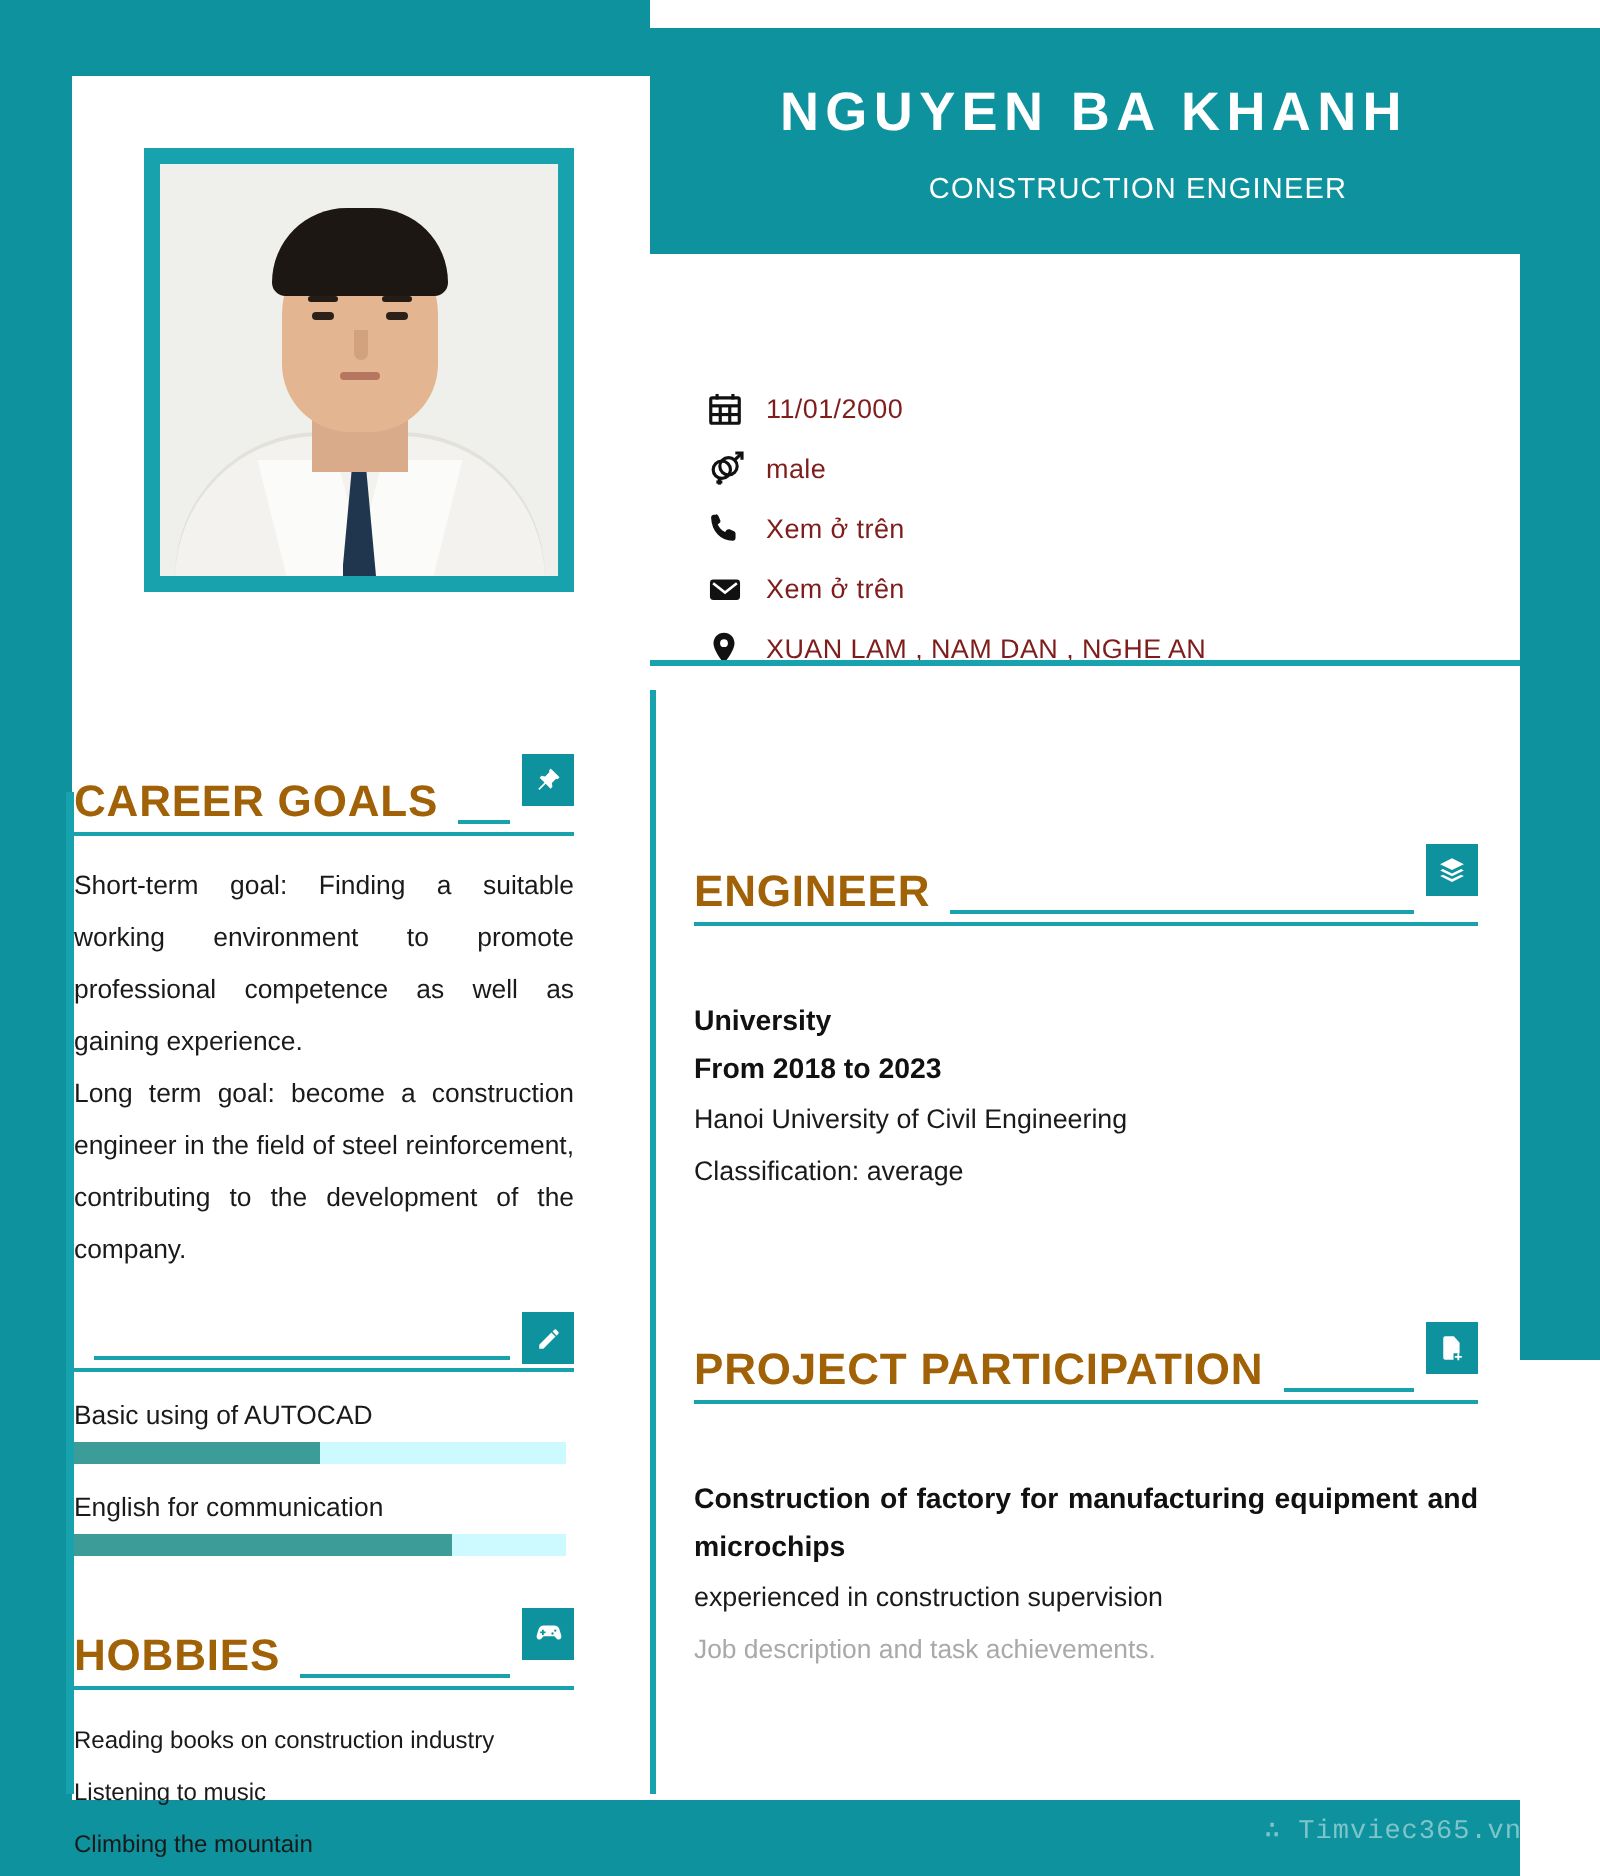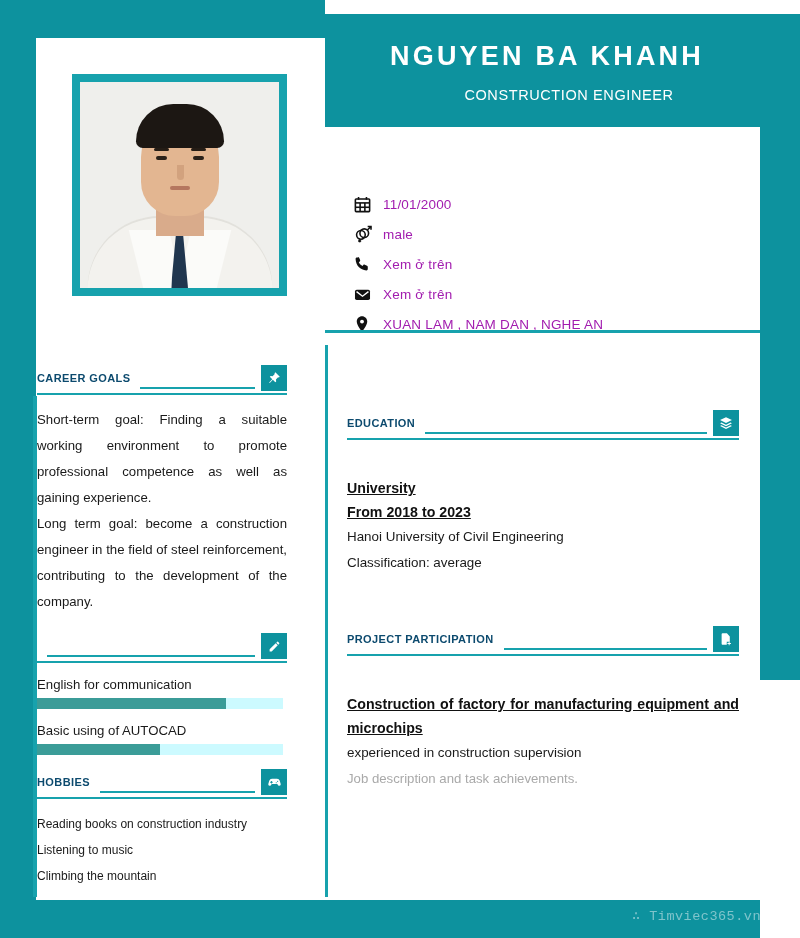--- a/index.html
+++ b/index.html
@@ -172,42 +172,43 @@
   .contact-ic {
     width: 30px;
     flex: 0 0 30px;
     display: flex;
     align-items: center;
     justify-content: flex-start;
     color: #111111;
   }
   .contact-tx {
     font-size: 13.5px;
-    color: #a21caf;
+    color: #7f1d1d;
     letter-spacing: .2px;
   }
   .contact-underline {
     position: absolute;
     left: 325px; top: 330px;
     width: 435px; height: 3px;
     background: #17a2ad;
   }
 
   
   .sec-head {
     position: relative;
     display: flex;
     align-items: center;
   }
   .sec-title {
-    font-size: 11px;
+    font-size: 22px;
     font-weight: bold;
-    color: #0c4a6e;
+    color: #a16207;
     letter-spacing: .4px;
     white-space: nowrap;
+    margin-top: 23px;
   }
   .sec-rule {
     flex: 1 1 auto;
     height: 2px;
     background: #17a2ad;
     margin-left: 10px;
     align-self: flex-end;
     margin-bottom: 2px;
   }
   .sec-badge {
@@ -278,21 +279,20 @@
     left: 347px; top: 410px;
     width: 392px;
   }
   .entry { margin-top: 36px; }
   .entry-title {
     font-size: 14.2px;
     font-weight: bold;
     color: #111111;
     line-height: 24px;
     text-align: justify;
-    text-decoration: underline;
   }
   .entry-line {
     font-size: 13.4px;
     color: #1a1a1a;
     line-height: 26px;
   }
   .entry-muted {
     font-size: 13.2px;
     color: #a9a9a9;
     line-height: 26px;
@@ -436,29 +436,29 @@
         <span class="sec-badge">
           <svg width="13" height="13" viewBox="0 0 24 24" fill="#fff">
             <path d="M3 17.2V21h3.8L18 9.8l-3.8-3.8L3 17.2zM20.7 6.9c.4-.4.4-1 0-1.4l-2.2-2.2a1 1 0 0 0-1.4 0l-1.8 1.8 3.8 3.8 1.6-2z"></path>
           </svg>
         </span>
       </div>
       <div class="sec-underline"></div>
 
       <div class="skills">
         <div class="skill">
+          <div class="skill-name">Basic using of AUTOCAD</div>
+          <div class="skill-track">
+            <div class="skill-fill" id="skill-fill-0" style="width: 50%;"></div>
+          </div>
+        </div>
+        <div class="skill">
           <div class="skill-name">English for communication</div>
           <div class="skill-track">
             <div class="skill-fill" id="skill-fill-1" style="width: 77%;"></div>
-          </div>
-        </div>
-        <div class="skill">
-          <div class="skill-name">Basic using of AUTOCAD</div>
-          <div class="skill-track">
-            <div class="skill-fill" id="skill-fill-0" style="width: 50%;"></div>
           </div>
         </div>
       </div>
     </div>
 
     <div class="block" style="margin-top:8px;">
       <div class="sec-head">
         <span class="sec-title">HOBBIES</span>
         <span class="sec-rule"></span>
         <span class="sec-badge">
@@ -474,21 +474,21 @@
         <div class="hobby-item">Climbing the mountain</div>
       </div>
     </div>
 
   </div>
 
   <div class="right-col">
 
     <div class="block">
       <div class="sec-head">
-        <span class="sec-title">EDUCATION</span>
+        <span class="sec-title">ENGINEER</span>
         <span class="sec-rule"></span>
         <span class="sec-badge">
           <svg width="14" height="14" viewBox="0 0 24 24" fill="#fff">
             <path d="M12 2 1.8 7 12 12l10.2-5L12 2z"></path>
             <path d="M1.8 12.4 12 17.4l10.2-5-2.4-1.2L12 15l-7.8-3.8-2.4 1.2z"></path>
             <path d="M1.8 17.2 12 22.2l10.2-5-2.4-1.2L12 19.8l-7.8-3.8-2.4 1.2z"></path>
           </svg>
         </span>
       </div>
       <div class="sec-underline"></div>

